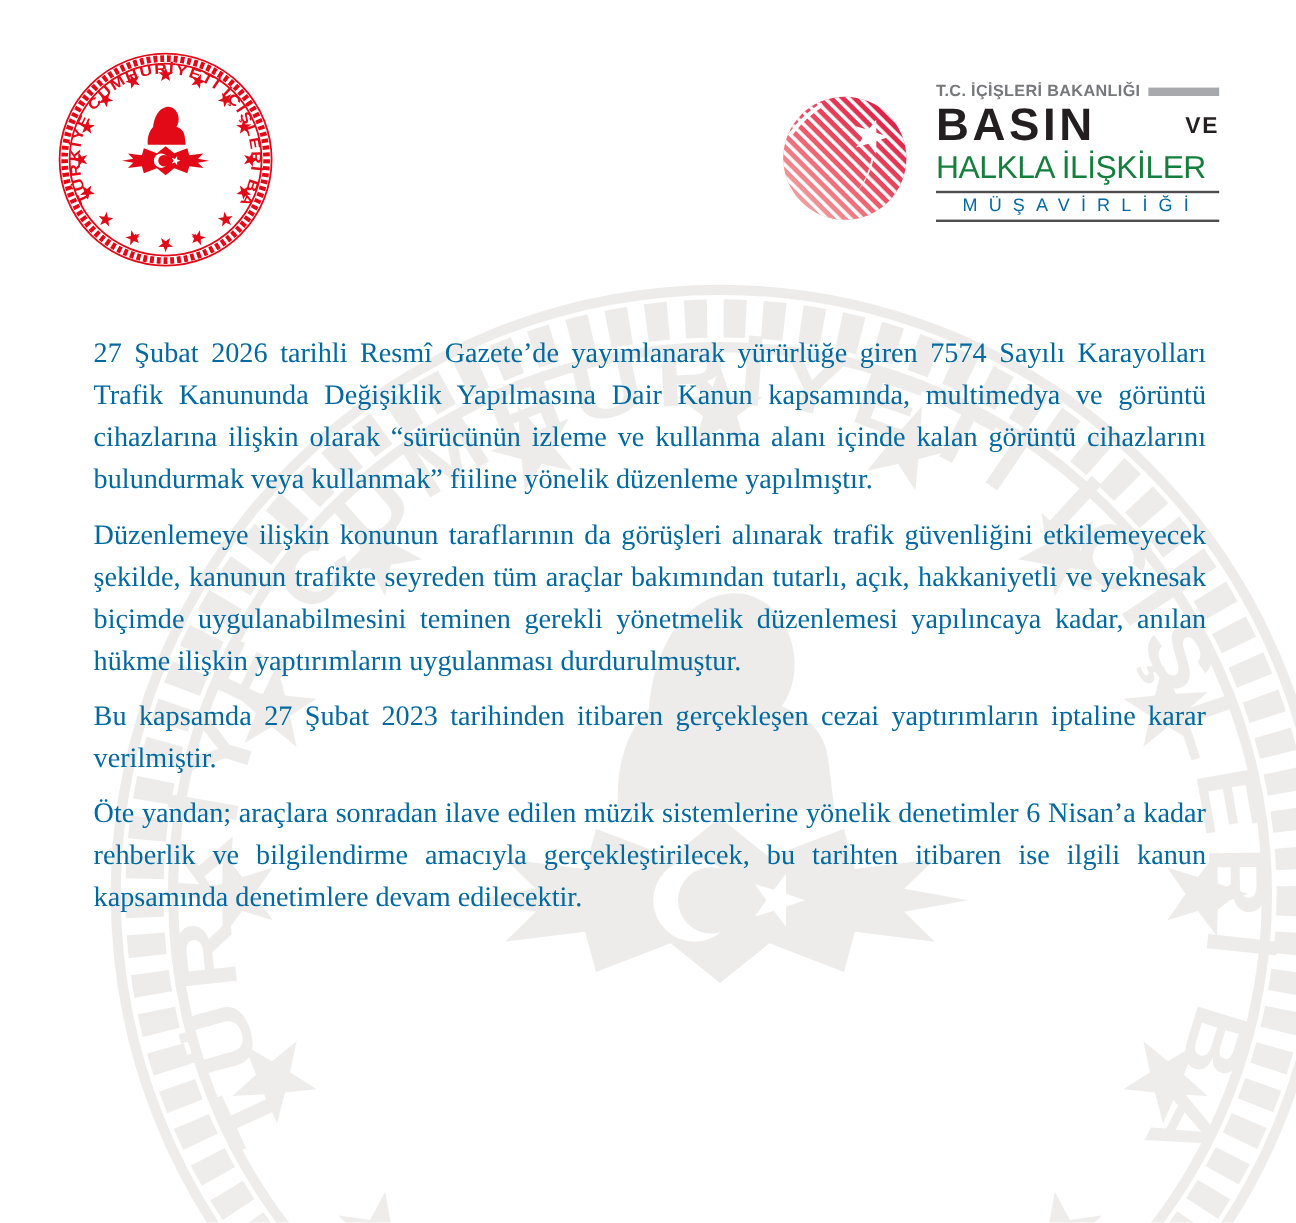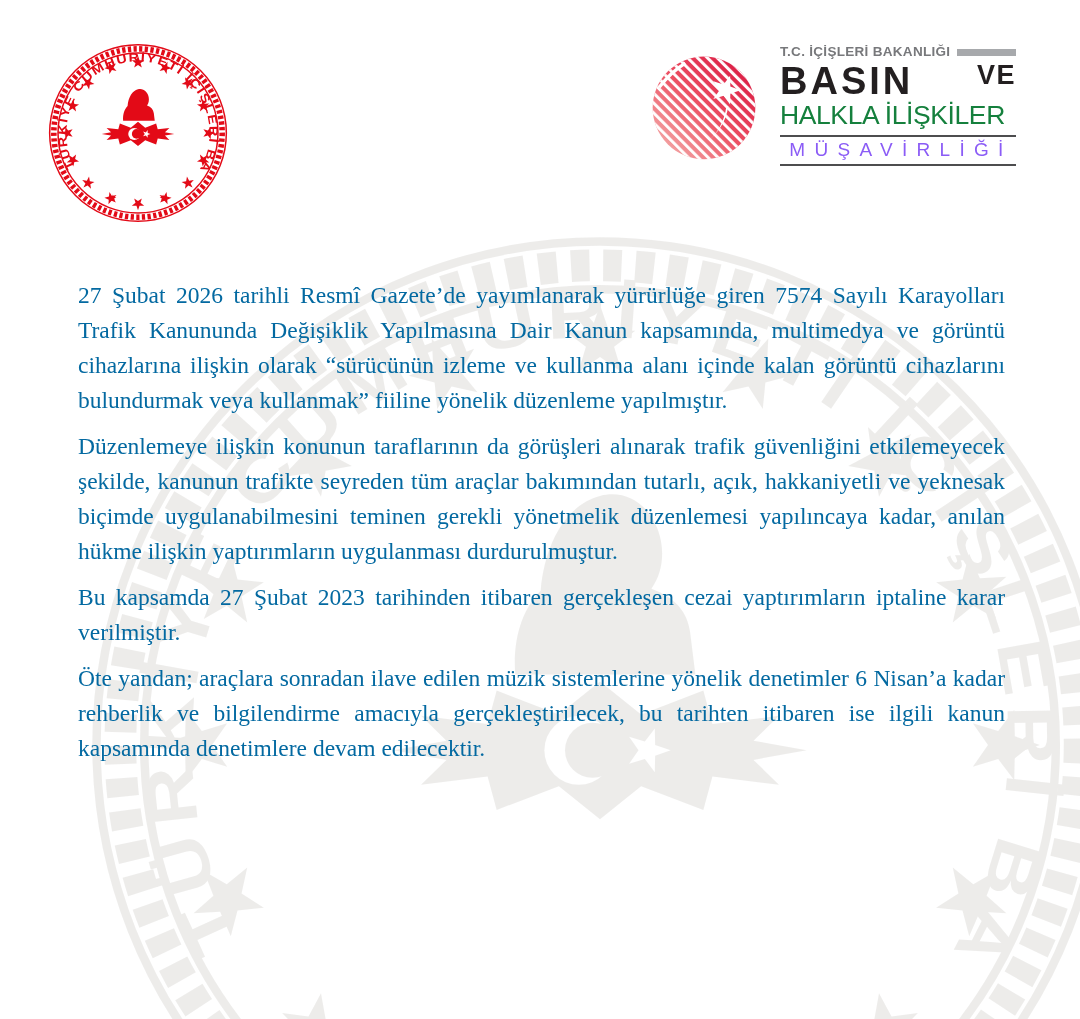--- a/index.html
+++ b/index.html
@@ -5,34 +5,34 @@
   html,body{margin:0;padding:0;background:#fff;}
   .page{position:relative;width:1080px;height:1019px;background:#ffffff;overflow:hidden;
         font-family:"Liberation Serif","DejaVu Serif",serif;}
   
   .watermark{position:absolute;left:70px;top:215px;width:1060px;height:1060px;
              color:#7b7468;opacity:.13;pointer-events:none;}
   
   .header{position:relative;z-index:1;display:flex;justify-content:space-between;
           align-items:flex-start;padding:40px 64px 0 45px;}
   .seal-svg{width:186px;height:186px;color:#e30a17;display:block;}
-  .brand{display:flex;align-items:flex-start;gap:20px;margin-top:4px;}
+  .brand{display:flex;align-items:flex-start;gap:20px;margin-top:28px;}
   .brand-circle{width:112px;height:120px;display:block;margin-top:2px;}
   .brand-text{width:236px;font-family:"Liberation Sans","DejaVu Sans",sans-serif;}
   .tc-row{display:flex;align-items:center;gap:7px;color:#77787b;font-weight:700;
           font-size:13.5px;letter-spacing:.3px;white-space:nowrap;}
   .tc-bar{flex:1;height:7px;background:#a7a9ac;margin-top:1px;}
-  .title1{display:flex;justify-content:space-between;align-items:flex-start;color:#231f20;
+  .title1{display:flex;justify-content:space-between;align-items:center;color:#231f20;
           font-weight:700;font-size:38px;letter-spacing:3px;line-height:1.02;margin-top:3px;
           white-space:nowrap;}
-  .title1 .ve{font-size:27px;letter-spacing:1.5px;}
+  .title1 .ve{font-size:19px;letter-spacing:1.5px;}
   .title2{color:#15803d;font-weight:400;font-size:26.5px;letter-spacing:-.4px;
           line-height:1.05;margin-top:1px;white-space:nowrap;}
-  .subtitle{border-top:2px solid #4d4d4f;border-bottom:2px solid #4d4d4f;color:#8b5cf6;
-            font-size:19px;font-weight:400;letter-spacing:9.3px;text-align:center;
+  .subtitle{border-top:2px solid #4d4d4f;border-bottom:2px solid #4d4d4f;color:#0369a1;
+            font-size:15px;font-weight:400;letter-spacing:9.3px;text-align:center;
             padding:2px 0 3px 6px;margin-top:5px;white-space:nowrap;}
   
   .doc-body{position:relative;z-index:1;margin:52px 75px 0 78px;color:#0369a1;
             font-size:23.5px;line-height:35px;text-align:justify;}
   .doc-body p{margin:0 0 11px 0;}
 </style>
 </head>
 <body>
 
 <div class="page">

